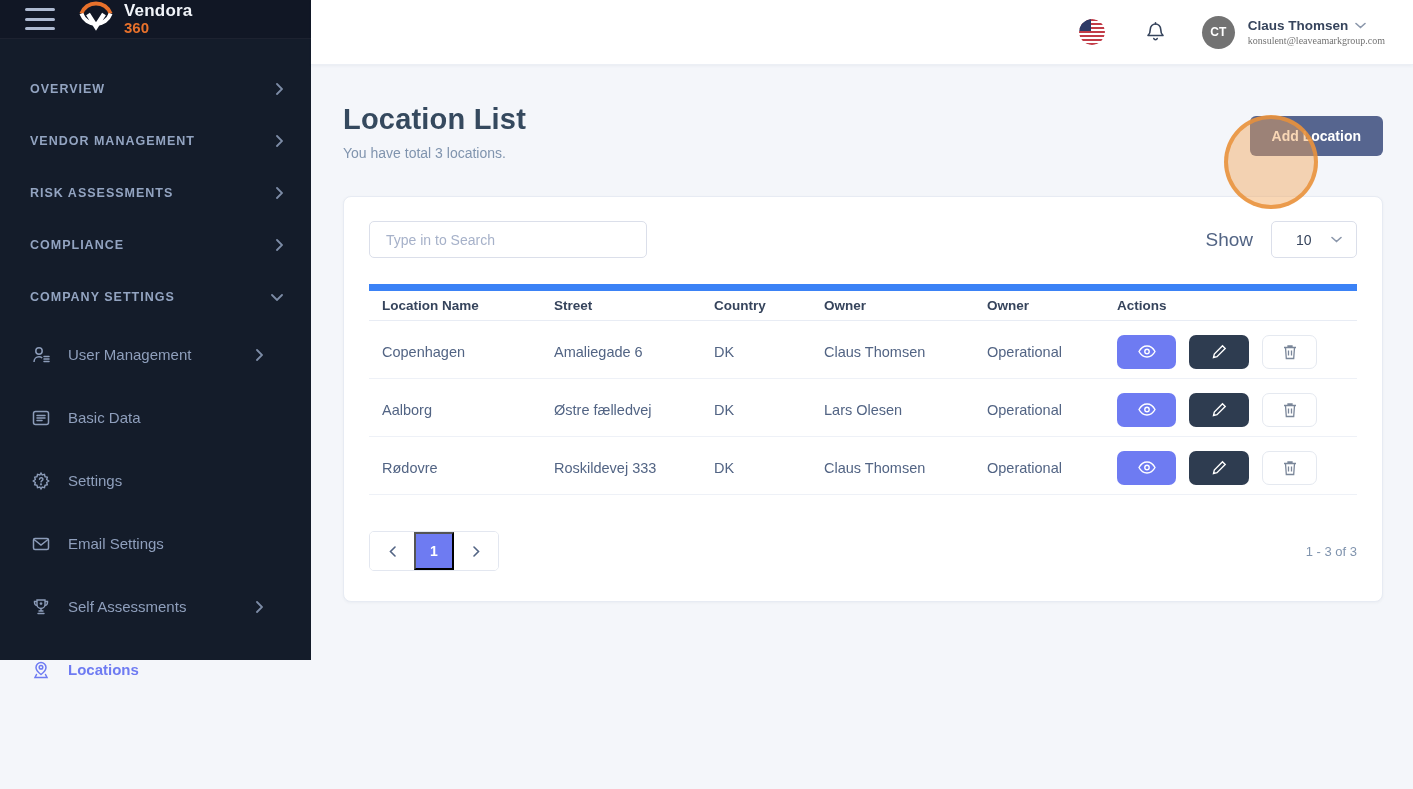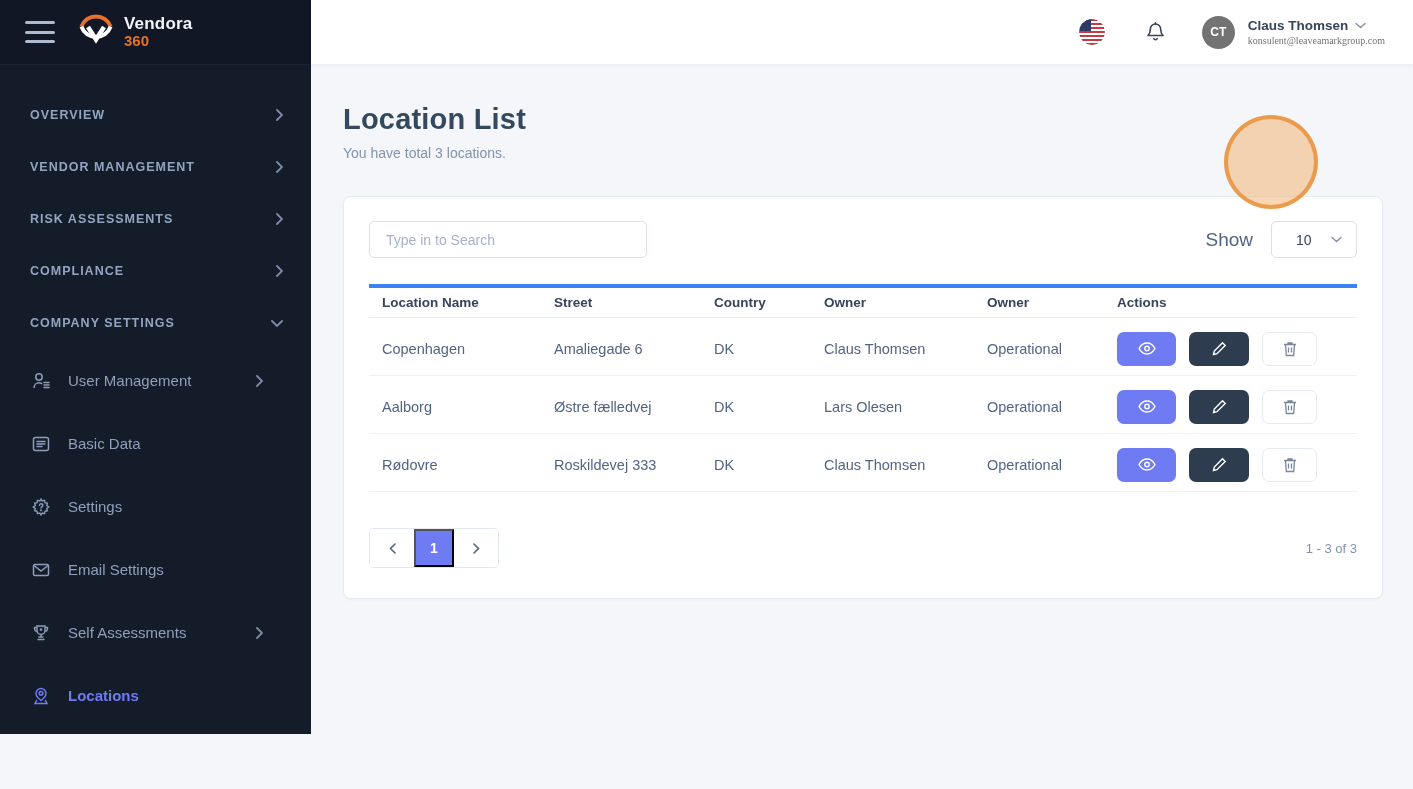--- a/index.html
+++ b/index.html
@@ -7,21 +7,21 @@
   body {
     font-family:"Liberation Sans", sans-serif;
     background:#f4f6fa;
     color:#526484;
     display:flex;
     position:relative;
   }
 
   
   .sidebar {
-    width:311px; min-width:311px; height:734px;
+    width:311px; min-width:311px; height:660px;
     background:#141c2a;
     display:flex; flex-direction:column;
   }
   .brand-row {
     height:65px; display:flex; align-items:center;
     padding:0 0 0 25px;
     background:#111725;
     border-bottom:1px solid rgba(255,255,255,0.05);
   }
   .hamburger { width:30px; height:22px; display:flex; flex-direction:column; justify-content:space-between; cursor:pointer; }
@@ -113,21 +113,21 @@
     padding:0 14px 0 24px; cursor:pointer; background:#fff;
   }
   .page-size-select .val { font-size:14px; color:#36445c; }
   .page-size-select .chev { color:#8b97ab; display:flex; }
 
   table { width:100%; border-collapse:collapse; margin-top:26px; table-layout:fixed; }
   col.c1{width:172px} col.c2{width:160px} col.c3{width:110px} col.c4{width:163px} col.c5{width:130px}
   thead th {
     text-align:left; font-size:13.5px; font-weight:700; color:#36445c;
     padding:7px 0 7px 13px;
-    border-top:4px solid #3b82f6; border-bottom:1px solid #e8ecf4;
+    border-top:7px solid #3b82f6; border-bottom:1px solid #e8ecf4;
   }
   tbody td {
     height:58px; font-size:14.5px; color:#526484;
     padding:4px 0 0 13px; border-bottom:1px solid #eef1f7;
   }
   .act-group { display:flex; gap:13px; }
   .act-btn {
     height:34px; border-radius:7px; border:none; cursor:pointer;
     display:flex; align-items:center; justify-content:center;
     font-family:"Liberation Sans", sans-serif;
@@ -334,20 +334,21 @@
   </header>
 
   <div class="content">
     <div class="click-highlight"></div>
 
     <div class="page-head">
       <div>
         <div class="page-title">Location List</div>
         <div class="page-sub">You have total 3 locations.</div>
       </div>
+      <button class="add-btn">Add Location</button>
     </div>
 
     <div class="card">
       <div class="toolbar">
         <input class="search-input" type="text" placeholder="Type in to Search" style="">
         <div class="show-group">
           <span class="show-label">Show</span>
           <div class="page-size-select">
             <span class="val">10</span>
             <span class="chev">

